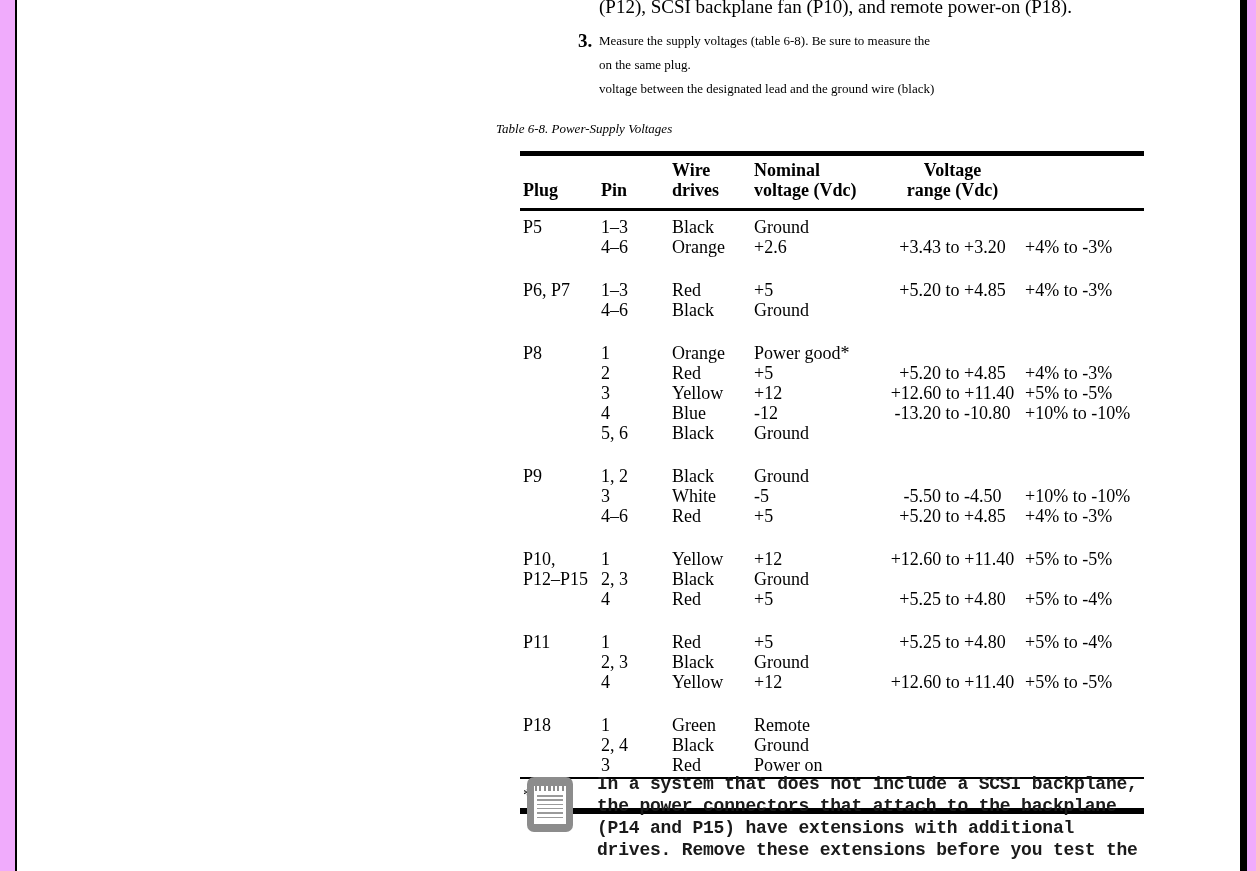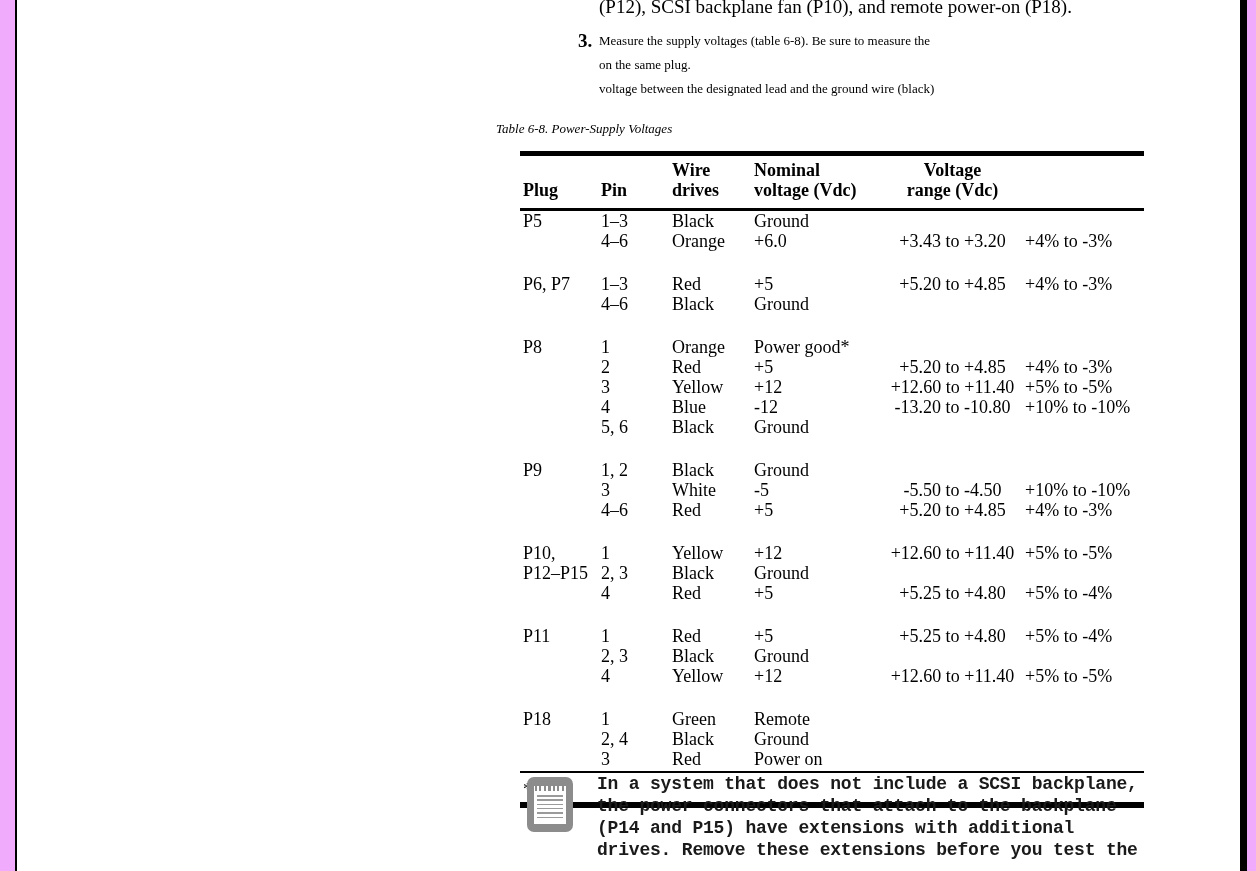--- a/index.html
+++ b/index.html
@@ -33,21 +33,21 @@
   
   .pstable { position:absolute; left:520px; top:151px; width:624px; font-size:18px; }
   .rule       { background:#000; }
   .rule.thick { height:5px; }
   .rule.mid   { height:3px; margin-top:8px; }
   .rule.thin  { height:2px;  margin-top:2px; }
   .rule.bottom{ height:6px; margin-top:3px; }
   .thead { display:flex; margin-top:4px; }
   .h-cell { height:40px; display:flex; flex-direction:column; justify-content:flex-end; font-weight:bold; }
   .h-cell span { line-height:20px; white-space:nowrap; }
-  .tbody { }
+  .tbody { padding-top:6px; }
   .t-group + .t-group { margin-top:23px; }
   .t-row { display:flex; line-height:20px; }
   .t-row span { white-space:nowrap; }
   .c-plug { width:81px;  padding-left:3px; }
   .c-pin  { width:71px;  }
   .c-wire { width:82px;font-family:Liberation Serif, serif;  }
   .c-nom  { width:126px; }
   .c-rng  { width:145px;text-align:center; }
   .c-tol  { flex:1; }
   .footnote { display:flex; margin-top:5px; font-size:17.5px; line-height:21px; }
@@ -129,21 +129,21 @@
             <span class="c-pin">1–3</span>
             <span class="c-wire">Black</span>
             <span class="c-nom">Ground</span>
             <span class="c-rng">&nbsp;</span>
             <span class="c-tol">&nbsp;</span>
           </div>
           <div class="t-row">
             <span class="c-plug">&nbsp;</span>
             <span class="c-pin">4–6</span>
             <span class="c-wire">Orange</span>
-            <span class="c-nom">+6.0</span>
+            <span class="c-nom">+2.6</span>
             <span class="c-rng">+3.43 to +3.20</span>
             <span class="c-tol">+4% to -3%</span>
           </div>
         </div>
         <div class="t-group">
           <div class="t-row">
             <span class="c-plug">P6, P7</span>
             <span class="c-pin">1–3</span>
             <span class="c-wire">Red</span>
             <span class="c-nom">+5</span>

